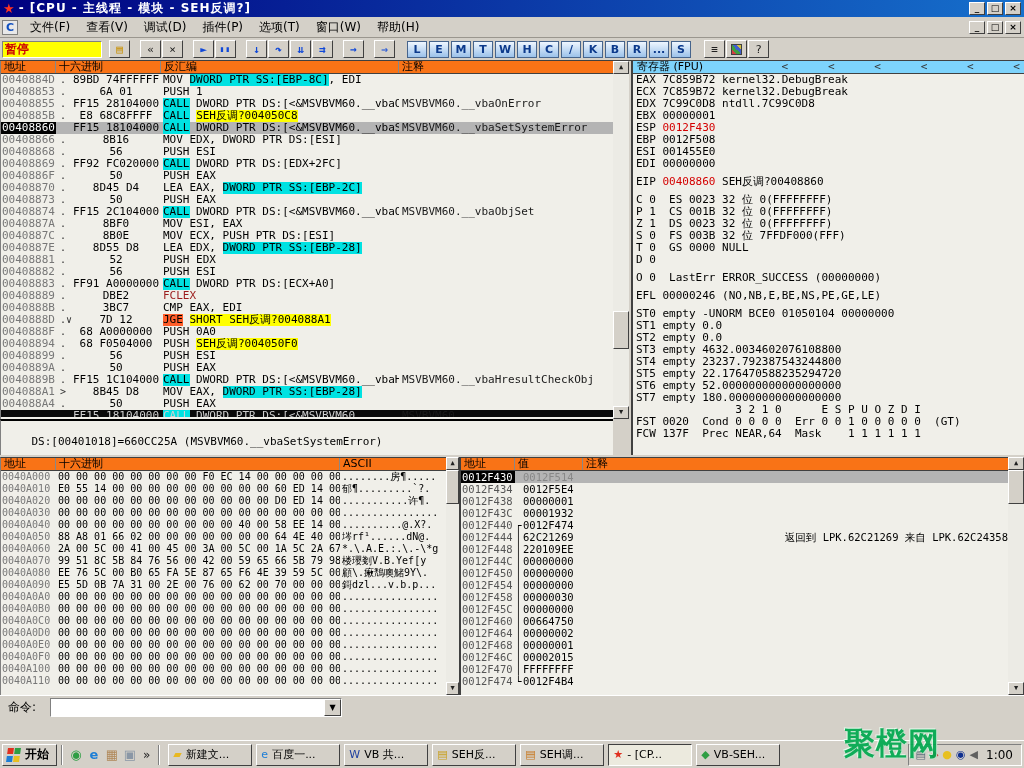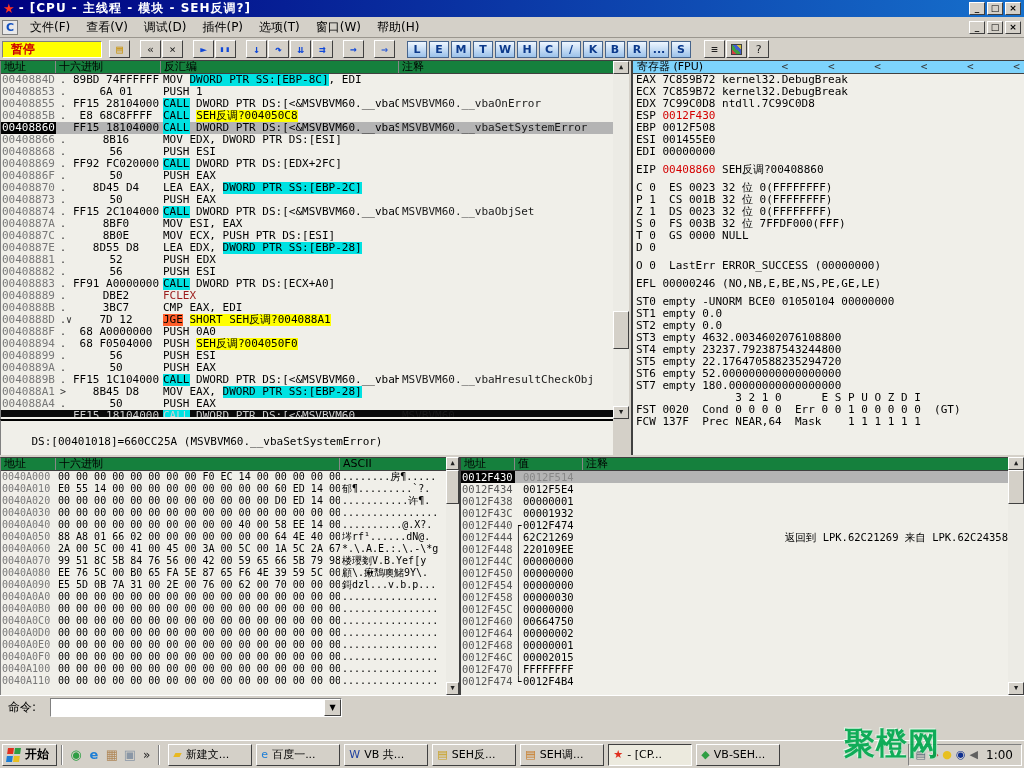--- a/index.html
+++ b/index.html
@@ -25,38 +25,38 @@
     border-bottom:1px solid #9a968e;}
   .mdi-icon{width:16px;height:15px;margin:0 4px 0 2px;background:#e8e8e8;border:1px solid #808080;
     color:#1050c0;font-weight:bold;font-size:11px;text-align:center;line-height:13px;}
   .menu-item{padding:2px 8px;white-space:pre;}
   .mdi-btns{margin-left:auto;display:flex;gap:2px;margin-right:3px;}
 
   
   .toolbar{position:absolute;left:0;top:38px;width:1024px;height:23px;background:#d4d0c8;
     display:flex;align-items:center;border-bottom:1px solid #404040;padding-left:2px;}
   .status-box{width:100px;height:17px;background:#ffff00;color:#cc0000;font-weight:bold;
-    font-family:"DejaVu Sans",sans-serif;font-size:12px;line-height:15px;padding-left:8px;
+    font-family:"DejaVu Sans",sans-serif;font-size:12px;line-height:15px;padding-left:2px;
     border:1px solid;border-color:#808080 #fff #fff #808080;}
   .tbtn{width:21px;height:18px;margin-left:1px;background:#d4d0c8;border:1px solid;
     border-color:#fff #404040 #404040 #fff;display:flex;align-items:center;justify-content:center;
     font-size:11px;color:#202020;}
   .tb-sep{width:9px;height:18px;}
   .g-blue{color:#1048d8;font-weight:bold;}
   .g-folder{color:#c89000;font-weight:bold;}
   .g-pause{font-size:8px;letter-spacing:1px;color:#1048d8;font-weight:bold;}
   .letter-btn{width:20px;height:17px;margin-left:2px;
     background:linear-gradient(#eef6ff,#9cc2ea);color:#0c3a8c;font-weight:bold;
     border:1px solid #46648c;font-family:"DejaVu Sans",sans-serif;font-size:11px;
     display:flex;align-items:center;justify-content:center;}
   .g-multi{background:linear-gradient(45deg,#d04040 25%,#40a040 25% 50%,#4060d0 50% 75%,#d0c040 75%);
     color:transparent;width:11px;height:11px;border:1px solid #404040;}
 
   
-  .pane-headers{display:flex;height:13px;background:#15803d;
+  .pane-headers{display:flex;height:13px;background:#f97316;
     font-family:"DejaVu Sans",sans-serif;font-size:11px;line-height:12px;
     border-bottom:1px solid #404040;}
   .hcell{border-right:1px solid #888;padding-left:3px;white-space:pre;overflow:hidden;}
 
   
   .disasm{position:absolute;left:0;top:61px;width:613px;height:358px;background:#f0efe9;
     overflow:hidden;border-left:1px solid #808080;}
   .drow{display:flex;height:12px;font-size:11px;line-height:12px;white-space:pre;overflow:hidden;}
   .drow.sel{background:#b4b4b4;}
   .drow.cliprow{height:7px;background:#0a0a0a;color:#cfcfcf;}
@@ -303,20 +303,21 @@
 
   <div class="regs">
     <div class="regs-header">
       <span>寄存器 (FPU)</span>
       <span class="regs-arrows">&lt;      &lt;      &lt;      &lt;      &lt;      &lt;</span>
     </div>
     <div>
         <div class="reg-line"><span>EAX 7C859B72 kernel32.DebugBreak</span></div>
         <div class="reg-line"><span>ECX 7C859B72 kernel32.DebugBreak</span></div>
         <div class="reg-line"><span>EDX 7C99C0D8 ntdll.7C99C0D8</span></div>
+        <div class="reg-line"><span>EBX 00000001</span></div>
         <div class="reg-line"><span>ESP </span><span class="sg-red">0012F430</span></div>
         <div class="reg-line"><span>EBP 0012F508</span></div>
         <div class="reg-line"><span>ESI 001455E0</span></div>
         <div class="reg-line"><span>EDI 00000000</span></div>
         <div class="reg-line gap"><span>EIP </span><span class="sg-red">00408860</span><span> SEH反调?00408860</span></div>
         <div class="reg-line gap"><span>C 0  ES 0023 32 位 0(FFFFFFFF)</span></div>
         <div class="reg-line"><span>P 1  CS 001B 32 位 0(FFFFFFFF)</span></div>
         <div class="reg-line"><span>Z 1  DS 0023 32 位 0(FFFFFFFF)</span></div>
         <div class="reg-line"><span>S 0  FS 003B 32 位 7FFDF000(FFF)</span></div>
         <div class="reg-line"><span>T 0  GS 0000 NULL</span></div>

